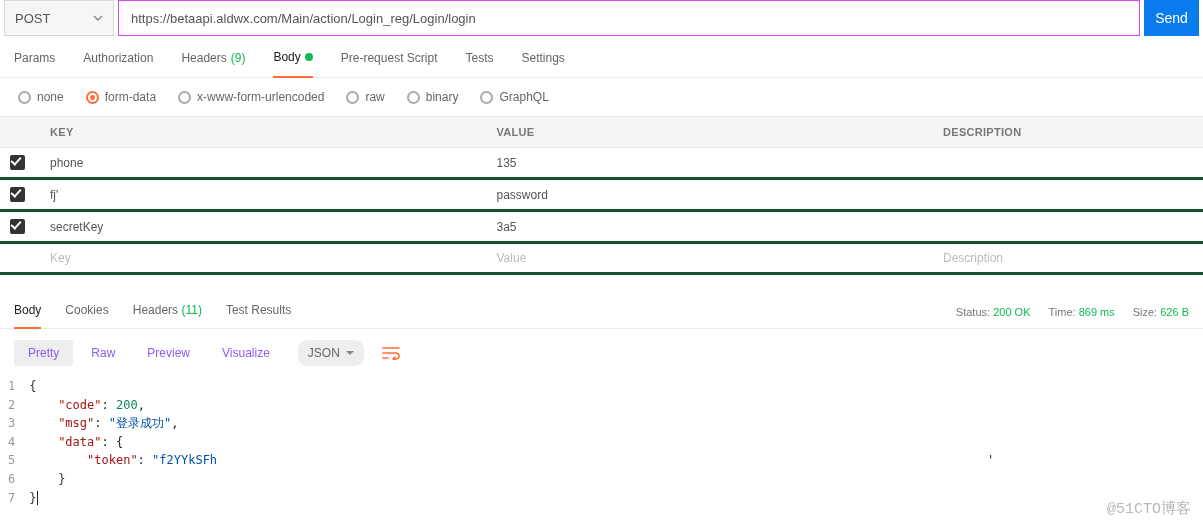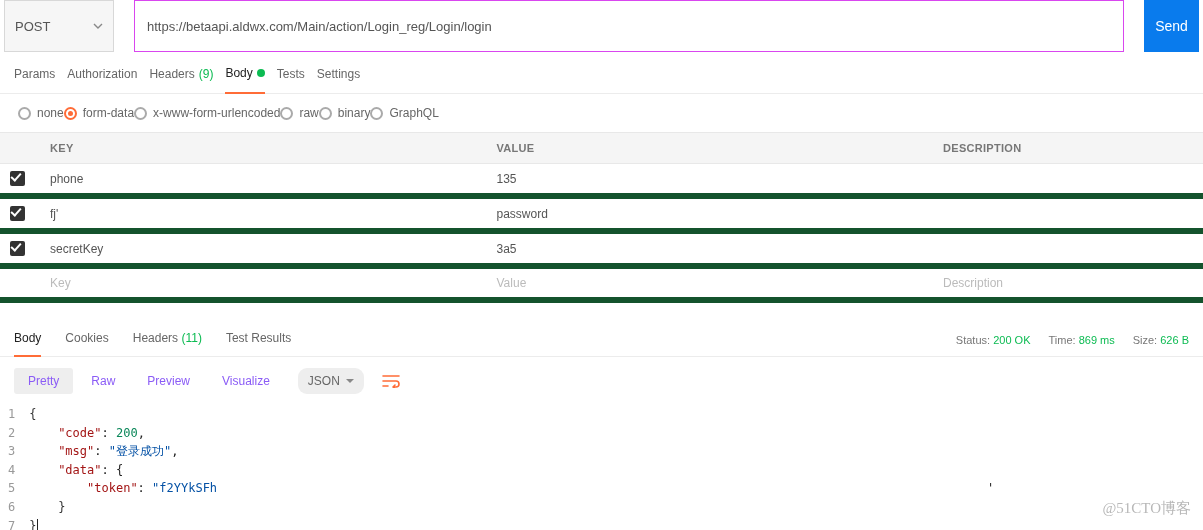--- a/index.html
+++ b/index.html
@@ -1,37 +1,37 @@
 <!DOCTYPE html>
 <html><head>
 <meta charset="utf-8">
 <style>
 * { box-sizing: border-box; margin: 0; padding: 0; }
 body { font-family: -apple-system, BlinkMacSystemFont, "Segoe UI", Helvetica, Arial, sans-serif; font-size: 12px; color: #212121; background: #fff; width: 1203px; height: 530px; overflow: hidden; }
 
-.top-row { display: flex; gap: 20px; padding: 0 4px; align-items: stretch; height: 52px; }
+.top-row { display: flex; gap: 4px; padding: 0 4px; align-items: stretch; height: 36px; }
 .method-dd { width: 110px; border: 1px solid #d8d8d8; background: #f6f6f6; display: flex; align-items: center; justify-content: space-between; padding: 0 10px; font-size: 13px; color: #555; }
 .url-input { flex: 1; border: 1px solid #d946ef; padding: 0 12px; font-size: 13px; color: #555; display: flex; align-items: center; background: #fff; }
 .send-btn { width: 55px; background: #097bed; color: #fff; display: flex; align-items: center; justify-content: center; font-size: 14px; font-weight: 400; border: none; }
 
-.tabs { display: flex; gap: 12px; padding: 14px 14px 0 14px; border-bottom: 1px solid #ececec; font-size: 12px; }
+.tabs { display: flex; gap: 28px; padding: 14px 14px 0 14px; border-bottom: 1px solid #ececec; font-size: 12px; }
 .tab { padding: 0 0 12px 0; color: #666; cursor: pointer; display: flex; align-items: center; gap: 4px; }
 .tab.active { color: #222; border-bottom: 2px solid #ff6c37; margin-bottom: -1px; }
 .tab .count { color: #0cbb52; }
 .dot { width: 8px; height: 8px; border-radius: 50%; background: #0cbb52; display: inline-block; }
 
-.body-types { display: flex; padding: 12px 18px; align-items: center; font-size: 12px; color: #666; }
+.body-types { display: flex; gap: 22px; padding: 12px 18px; align-items: center; font-size: 12px; color: #666; }
 .radio { display: flex; align-items: center; gap: 6px; cursor: pointer; }
 .radio-circle { width: 13px; height: 13px; border: 2px solid #aaa; border-radius: 50%; position: relative; }
 .radio-circle.on { border-color: #ff6c37; }
 .radio-circle.on::after { content: ""; position: absolute; inset: 2px; background: #ff6c37; border-radius: 50%; }
 
 .kv-head { display: grid; grid-template-columns: 40px 1fr 1fr 270px; background: #f5f5f5; border-top: 1px solid #e8e8e8; border-bottom: 1px solid #e8e8e8; font-size: 11px; color: #777; font-weight: 600; letter-spacing: .3px; }
 .kv-head > div { padding: 9px 10px; }
-.kv-row { display: grid; grid-template-columns: 40px 1fr 1fr 270px; border-bottom: 6px solid #14532d; font-size: 12px; }
+.kv-row { display: grid; grid-template-columns: 40px 1fr 1fr 270px; border-bottom: 3px solid #14532d; font-size: 12px; }
 .kv-row > div { padding: 7px 10px; color: #555; display: flex; align-items: center; }
 .chk { width: 15px; height: 15px; background: #333; border-radius: 2px; position: relative; }
 .chk::after { content: ""; position: absolute; left: 3px; top: 0px; width: 4px; height: 8px; border: solid #fff; border-width: 0 2px 2px 0; transform: rotate(42deg); }
 .kv-row.empty > div { color: #bbb; }
 
 .resp-tabs { display: flex; align-items: center; justify-content: space-between; padding: 10px 14px 0 14px; border-bottom: 1px solid #ececec; margin-top: 18px; }
 .resp-tabs .left { display: flex; gap: 24px; }
 .rtab { padding: 0 0 10px 0; color: #666; cursor: pointer; }
 .rtab.active { color: #222; border-bottom: 2px solid #ff6c37; margin-bottom: -1px; }
 .resp-meta { font-size: 11px; color: #777; display: flex; gap: 18px; align-items: baseline; padding-bottom: 8px; }
@@ -45,21 +45,21 @@
 
 .code { display: flex; font-family: Consolas, Monaco, monospace; font-size: 12px; padding: 0 8px; line-height: 1.55; }
 .gutter { text-align: right; color: #999; padding-right: 14px; user-select: none; }
 .codebody { white-space: pre; }
 .brace { color: #333; }
 .key { color: #a31515; }
 .num { color: #098658; }
 .str { color: #0451a5; }
 .cursor { border-left: 1px solid #222; display: inline-block; height: 14px; vertical-align: middle; margin-left: 1px; }
 
-.watermark { position: fixed; right: 12px; bottom: 12px; font-size: 15px; color: #b8b8b8; font-family: Liberation Serif, serif; }
+.watermark { position: fixed; right: 12px; bottom: 12px; font-size: 15px; color: #b8b8b8; font-family: Liberation Mono, monospace; }
 </style>
 </head>
 <body>
 
 <div class="top-row">
   <div class="method-dd">
     <span>POST</span>
     <svg width="10" height="6" viewBox="0 0 10 6">
         <path d="M1 1l4 4 4-4" stroke="#888" stroke-width="1.4" fill="none"></path>
       </svg>
@@ -77,20 +77,23 @@
   <div class="tab">
       <span>Authorization</span>
     </div>
   <div class="tab">
       <span>Headers</span> 
       <span class="count">(9)</span>
     </div>
   <div class="tab active">
       <span>Body</span> 
       <span class="dot"></span>
+    </div>
+  <div class="tab">
+      <span>Pre-request Script</span>
     </div>
   <div class="tab">
       <span>Tests</span>
     </div>
   <div class="tab">
       <span>Settings</span>
     </div>
 </div>
 
 <div class="body-types">

